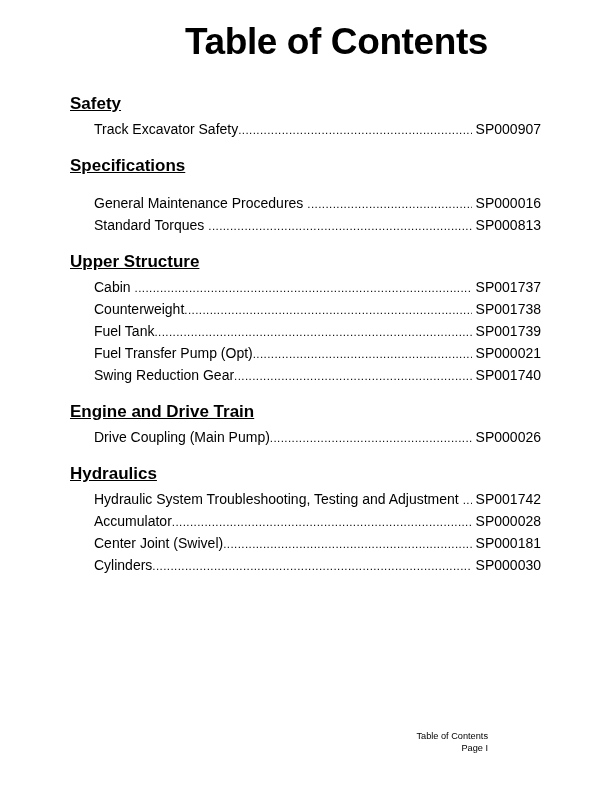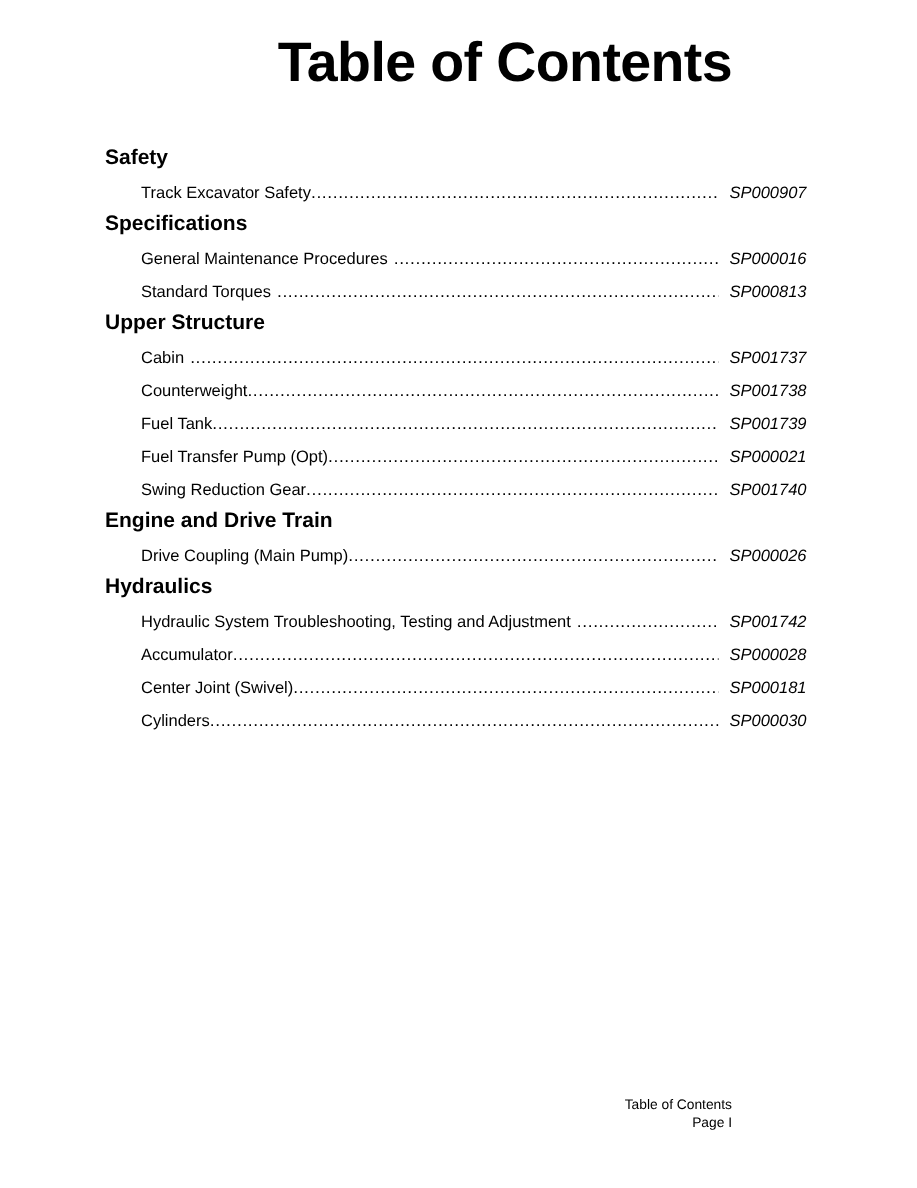--- a/index.html
+++ b/index.html
@@ -39,37 +39,39 @@
   .toc {
     position: absolute;
     left: 70px;
     top: 96px;
     width: 471px;
   }
   .section {
     margin: 0;
   }
   .section + .section {
+    margin-top: 18px;
   }
   .section-heading {
-    font-size: 14px;
+    font-size: 17px;
     font-weight: bold;
     line-height: 16px;
     margin-bottom: 6px;
     white-space: nowrap;
+    text-decoration: underline;
   }
   .entries {
     margin: 0;
     padding: 0;
     list-style: none;
   }
   .entry {
     display: flex;
     align-items: baseline;
-    font-size: 11px;
+    font-size: 14px;
     line-height: 22px;
     height: 22px;
     padding-left: 24px;
     white-space: nowrap;
     overflow: hidden;
   }
   .entry-title {
     flex: 0 0 auto;
   }
   .entry-leader {
@@ -88,21 +90,20 @@
     color: #000;
   }
   .entry.spaced-leader .entry-leader::before {
     text-indent: 4px;
   }
   .entry-code {
     flex: 0 0 auto;
     text-align: center;
     min-width: 58px;
     padding-left: 4px;
-    font-style: italic;
   }
   
   .footer {
     position: absolute;
     left: 70px;
     right: 70px;
     top: 730px;
     text-align: right;
     font-size: 9.2px;
     line-height: 12px;

